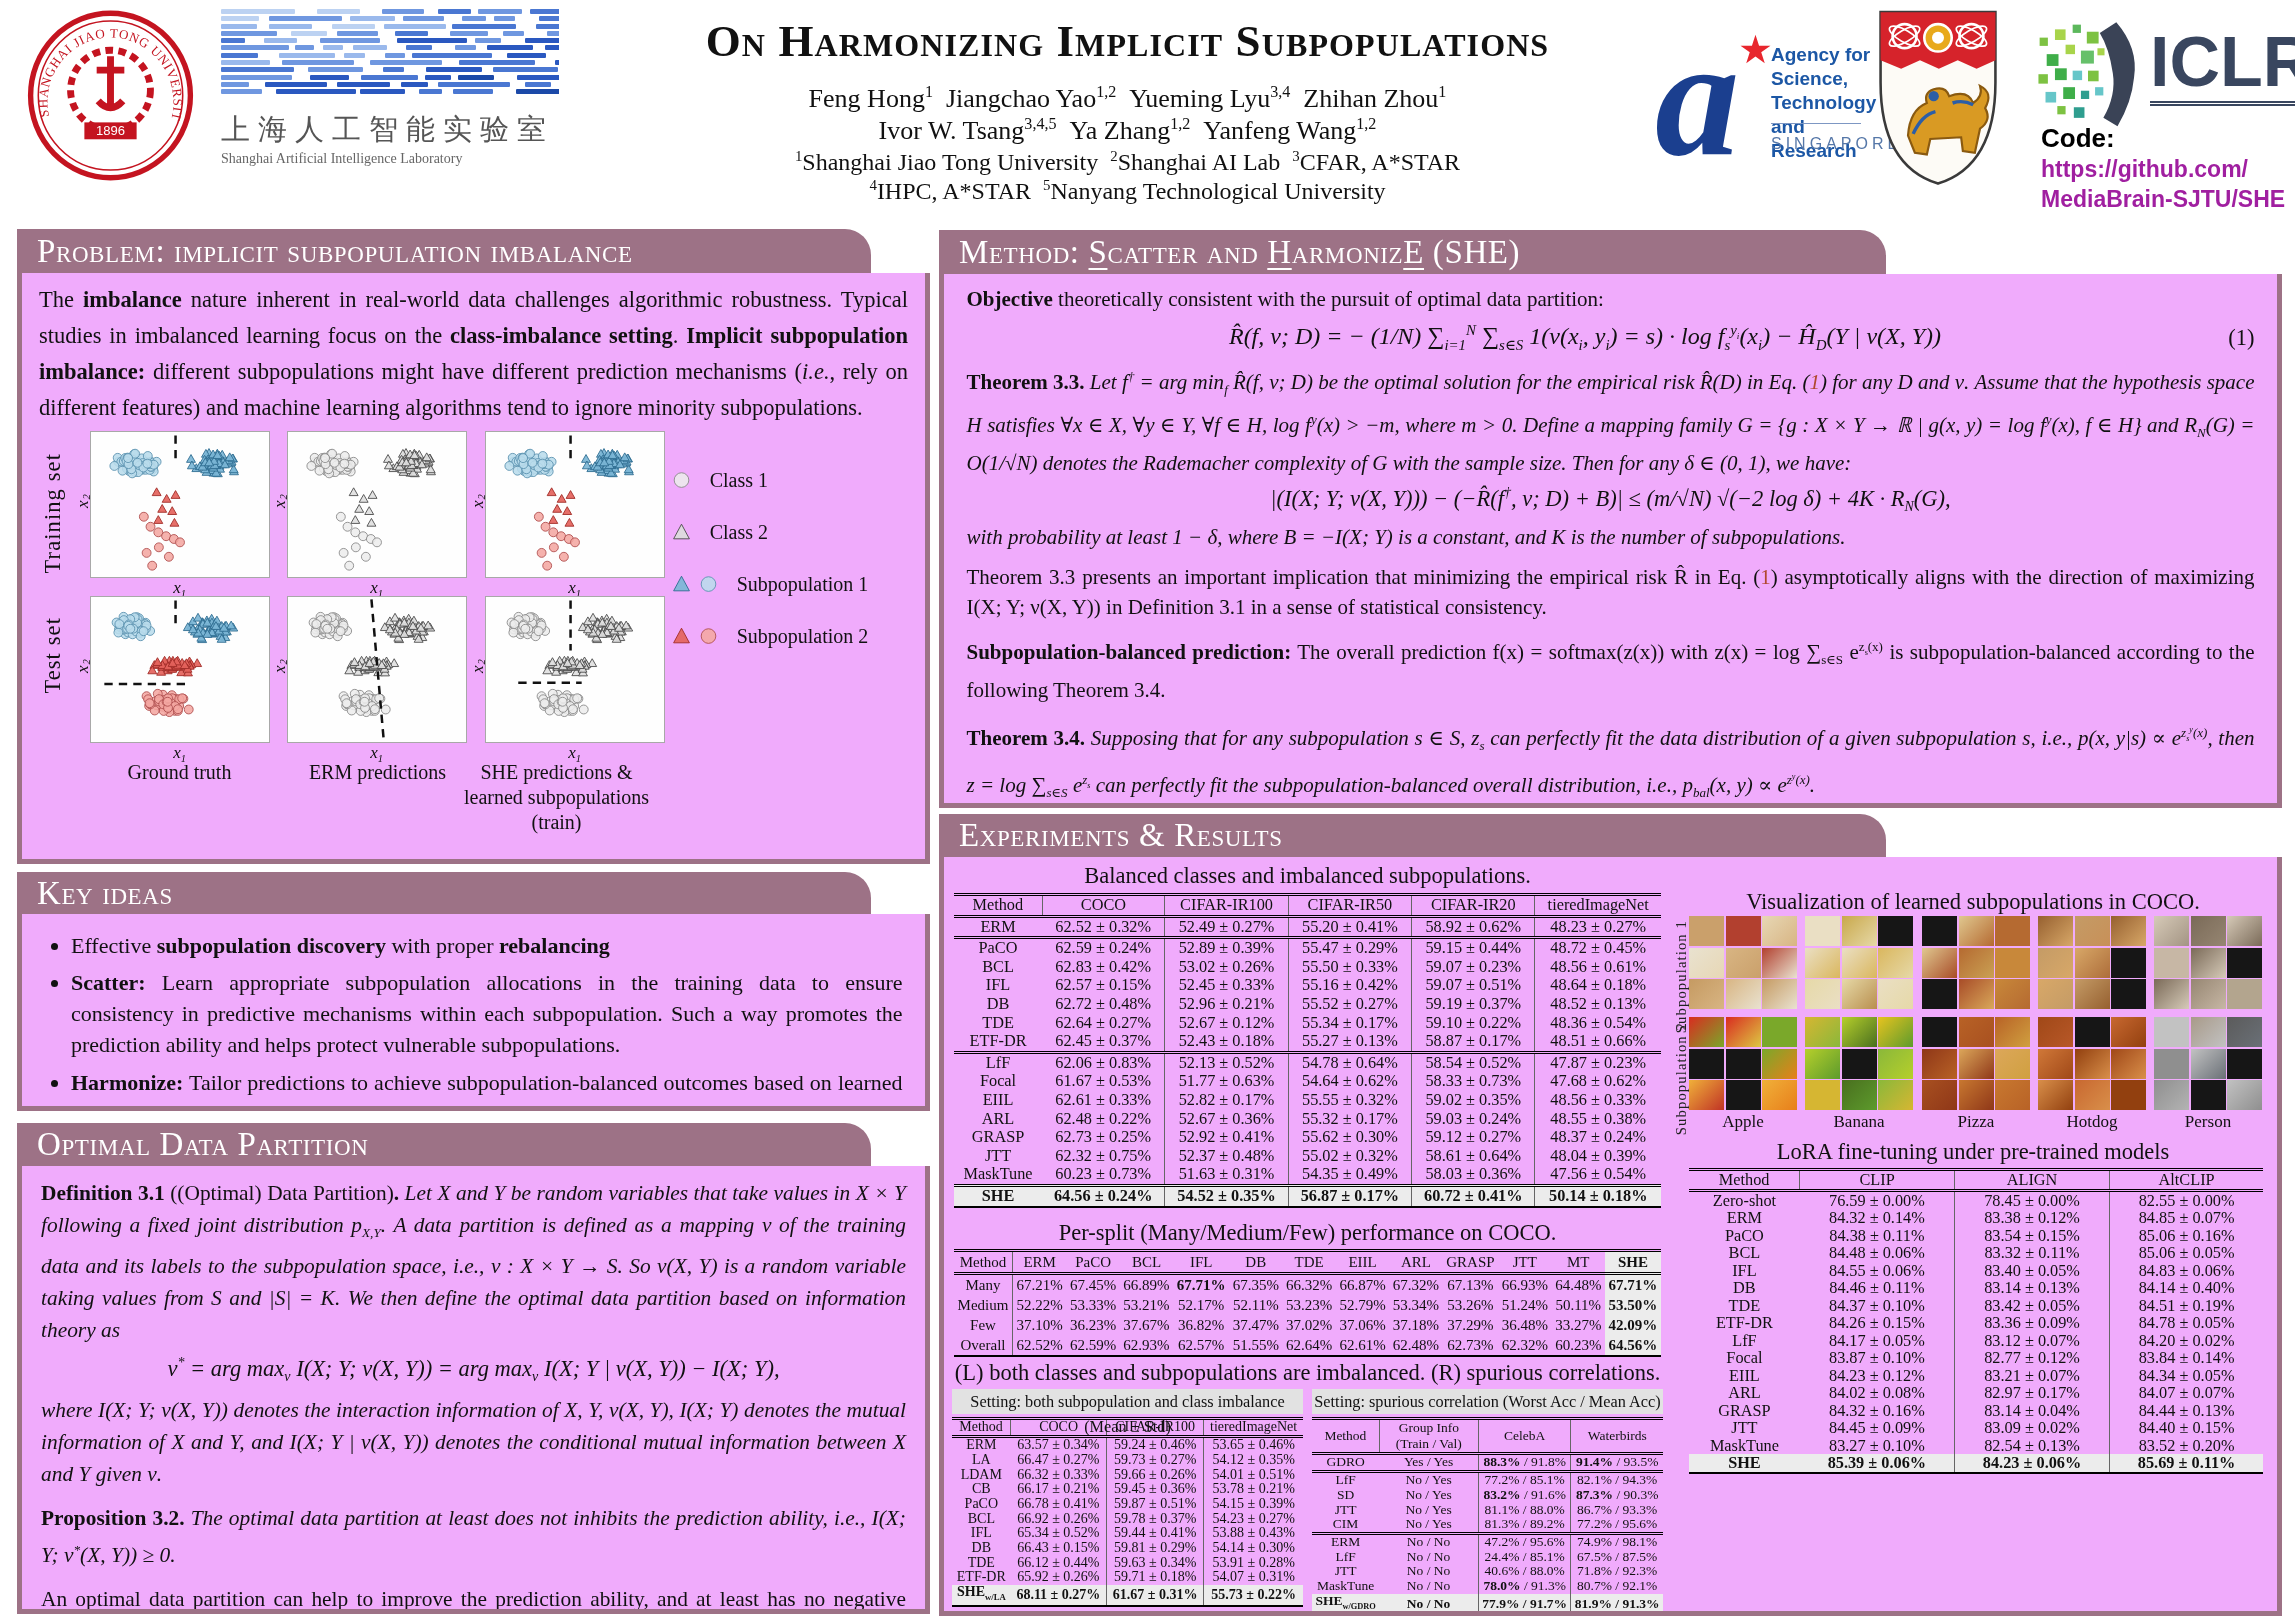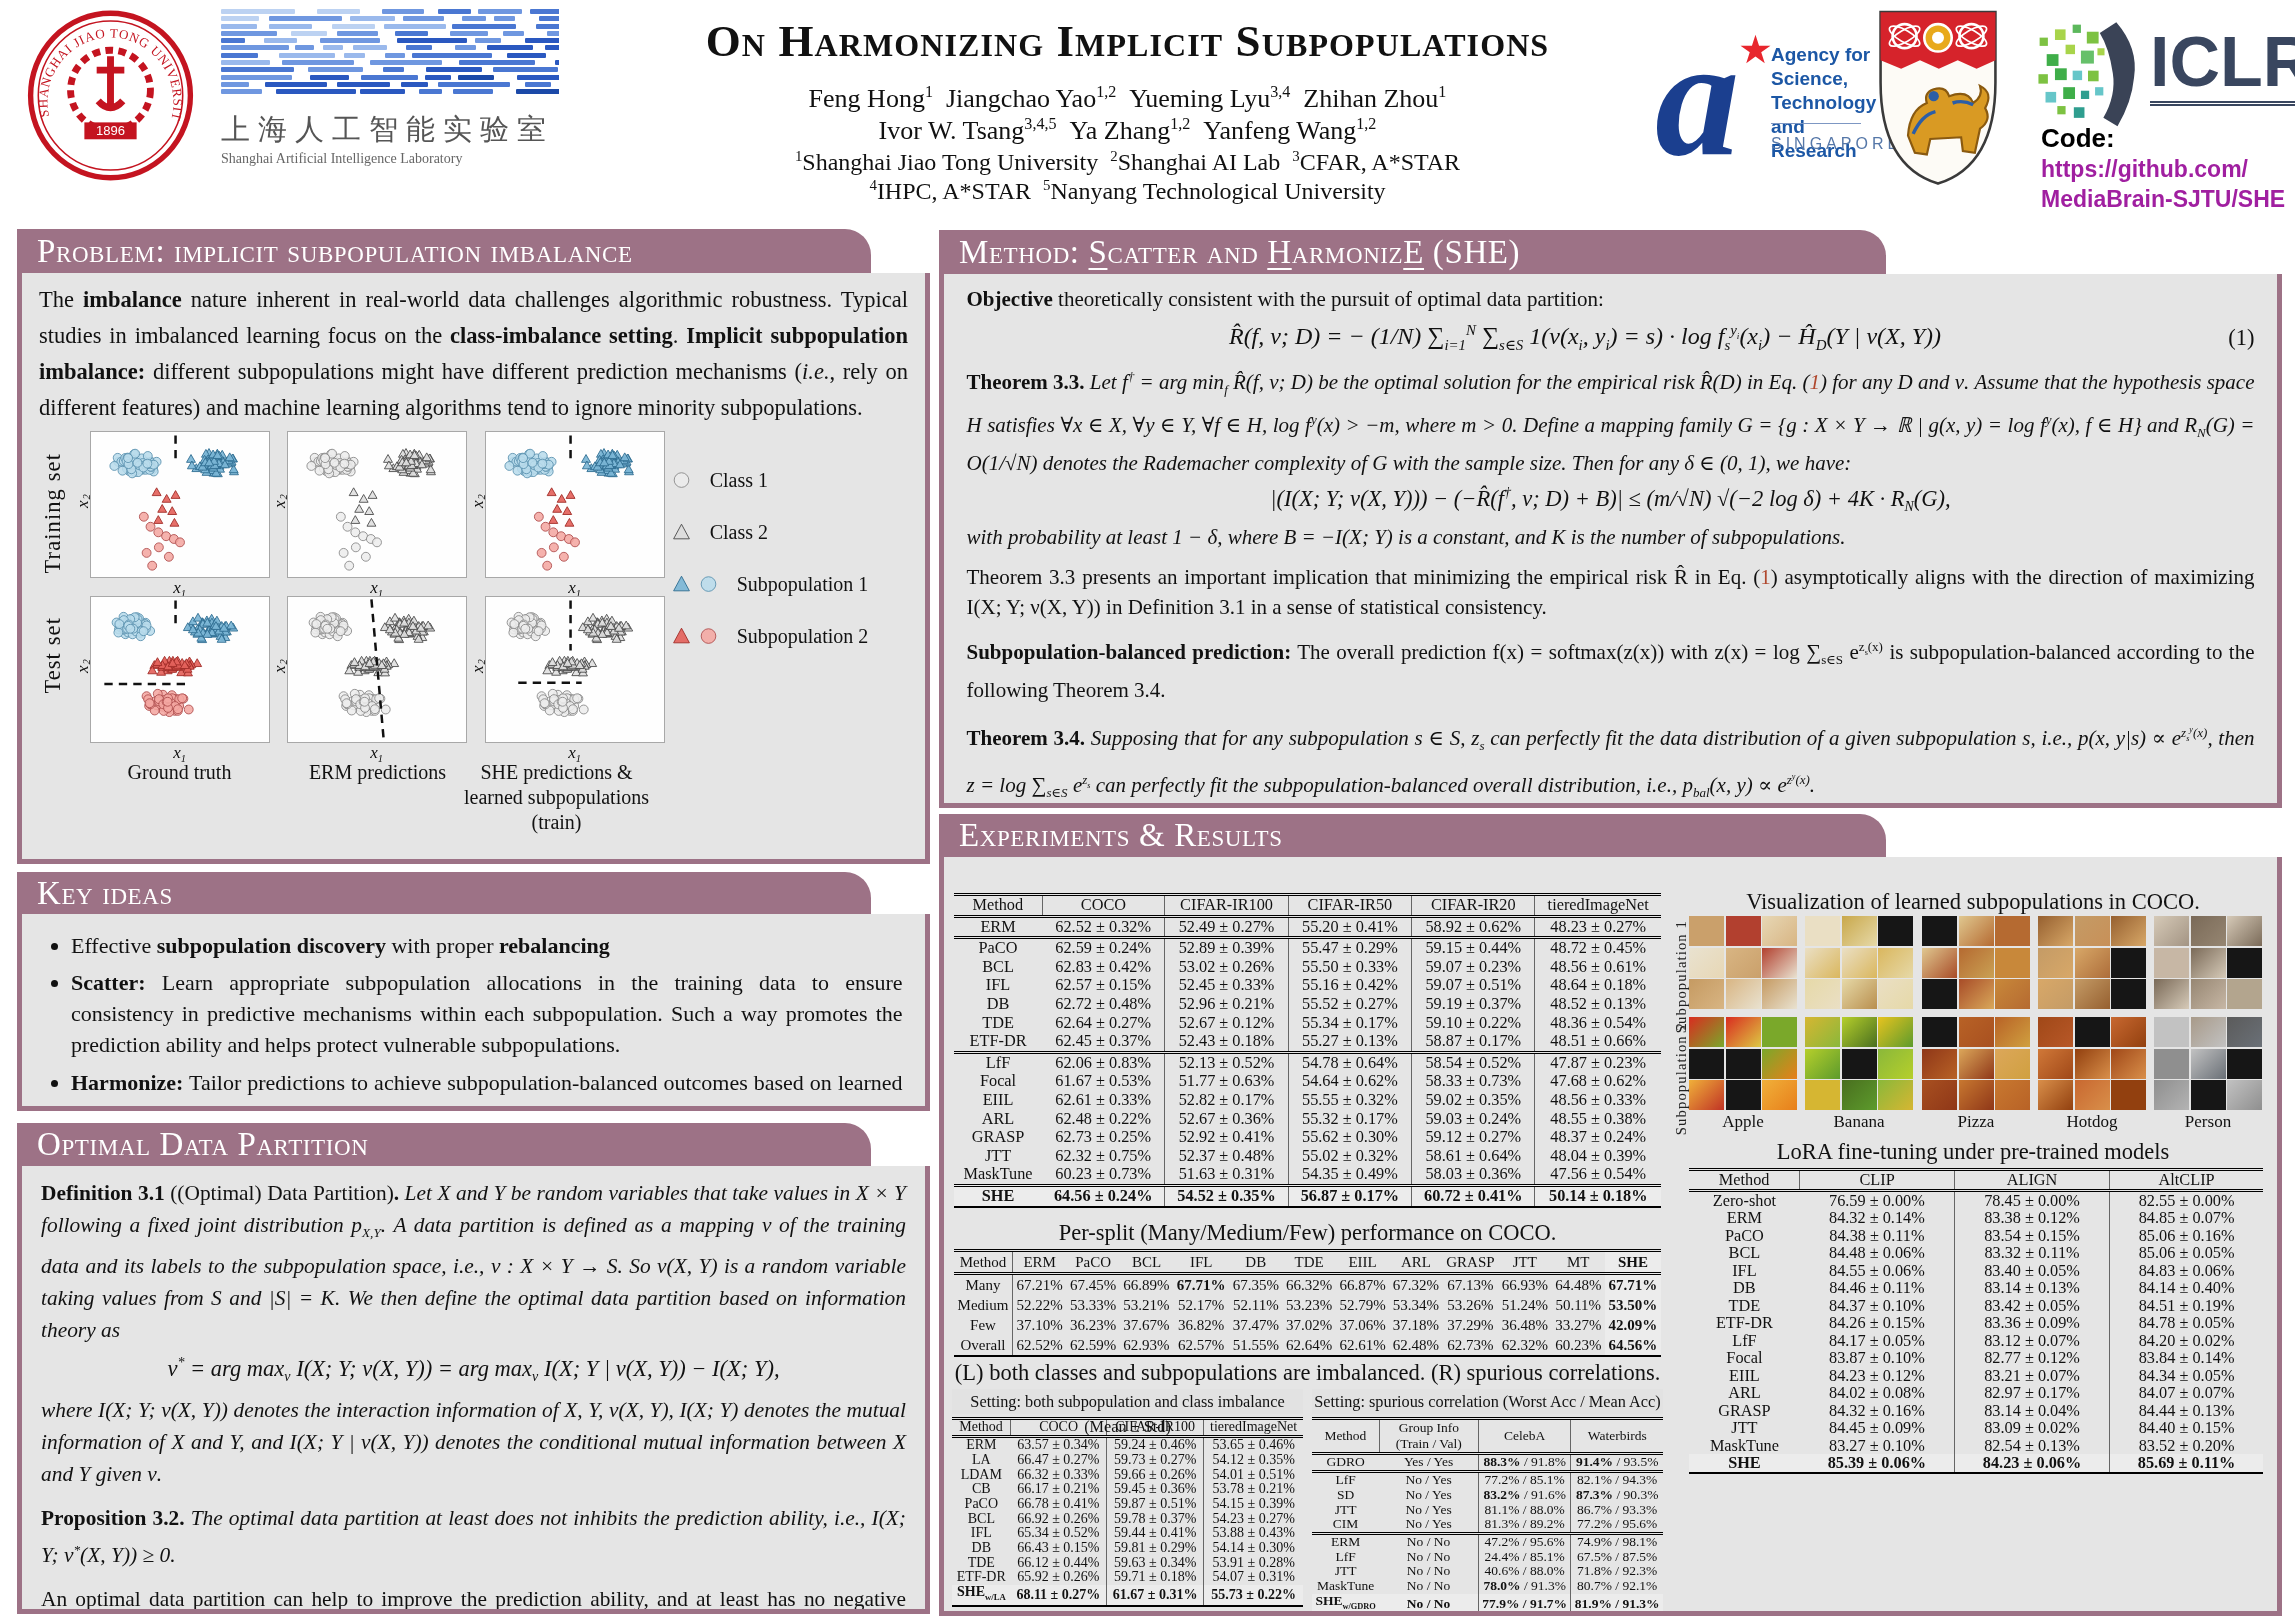--- a/index.html
+++ b/index.html
@@ -37,21 +37,21 @@
   .iclr{position:absolute; left:2029px; top:13.5px; width:265px;}
   .iclr-word{position:absolute; left:121px; top:12.4px; font-family:"Liberation Sans",sans-serif;
              font-weight:bold; font-size:70px; color:#39465f; border-bottom:5.6px double #39465f; line-height:73px; padding-bottom:2.3px;}
   .code{position:absolute; left:2041px; top:123px; width:248px; }
   .code-label{font-family:"Liberation Sans",sans-serif; font-weight:bold; font-size:26px; color:#000;}
   .code-url{font-family:"Liberation Sans",sans-serif; font-weight:bold; font-size:23px; color:#a01fa0; line-height:30px;}
   
   .sec-head{position:absolute; background:var(--mauve); color:#fff; font-variant:small-caps;
             font-size:33px; padding-left:20px; border-top-right-radius:26px; letter-spacing:0.6px;}
   .sec-head u{text-decoration-thickness:2.3px; text-underline-offset:4.5px;}
-  .sec-body{position:absolute; background:#e5e5e5; border:5.6px solid var(--mauve); border-top:none; overflow:hidden;}
+  .sec-body{position:absolute; background:#f0abfc; border:5.6px solid var(--mauve); border-top:none; overflow:hidden;}
   .para{font-size:22.5px; line-height:36px; text-align:justify;}
   .eqref{color:var(--eqref);}
   
   .fig{position:relative; margin-top:4.5px; height:372px;}
   .vlabel{writing-mode:vertical-rl; transform:rotate(180deg); letter-spacing:1.1px;}
   .rowlab{position:absolute; left:1.1px; font-size:22.5px;}
   .panel{position:absolute; width:197px;}
   .panel svg{margin-left:14.7px; border:1.1px solid #a8a8a8; background:#fefefe; display:block;}
   .panel .ylab{position:absolute; left:-2.3px; top:62px; font-style:italic; font-size:17px;}
   .panel .xlab{margin-left:14.7px; width:180px; text-align:center; font-style:italic; font-size:17px;}
@@ -1386,20 +1386,21 @@
     <div class="m-line"><i>with probability at least 1 − δ, where B = −I(X; Y) is a constant, and K is the number of subpopulations.</i></div>
     <div class="m-line" style="margin-top:10px;">Theorem 3.3 presents an important implication that minimizing the empirical risk R̂ in Eq. (<span class="eqref">1</span>) asymptotically aligns with the direction of maximizing I(X; Y; ν(X, Y)) in Definition 3.1 in a sense of statistical consistency.</div>
     <div class="m-line" style="margin-top:10px;"><b>Subpopulation-balanced prediction:</b> The overall prediction f(x) = softmax(z(x)) with z(x) = log ∑<sub>s∈S</sub> e<sup>z<sub>s</sub>(x)</sup> is subpopulation-balanced according to the following Theorem 3.4.</div>
     <div class="m-line" style="margin-top:10px;"><b>Theorem 3.4.</b> <i>Supposing that for any subpopulation s ∈ S, z<sub>s</sub> can perfectly fit the data distribution of a given subpopulation s, i.e., p(x, y|s) ∝ e<sup>z<sub>s</sub><sup>y</sup>(x)</sup>, then z = log ∑<sub>s∈S</sub> e<sup>z<sub>s</sub></sup> can perfectly fit the subpopulation-balanced overall distribution, i.e., p<sub>bal</sub>(x, y) ∝ e<sup>z<sup>y</sup>(x)</sup>.</i></div>
   </div>
 
   <div class="sec-head" style="left:939px; top:814px; width:947px; height:43px; line-height:43px;">Experiments &amp; Results</div>
   <div class="sec-body" style="left:939px; top:857px; width:1343px; height:759px;">
     <div class="expwrap">
 
+      <div class="tcap" style="left:5.6px; top:5.6px; width:716px;">Balanced classes and imbalanced subpopulations.</div>
       <div class="tablewrap t1" style="left:10px; top:36px; width:707px;">
           <table class="ptable vall">
             <thead>
               <tr>
                 <th>Method</th>
                 <th>COCO</th>
                 <th>CIFAR-IR100</th>
                 <th>CIFAR-IR50</th>
                 <th>CIFAR-IR20</th>
                 <th>tieredImageNet</th>

